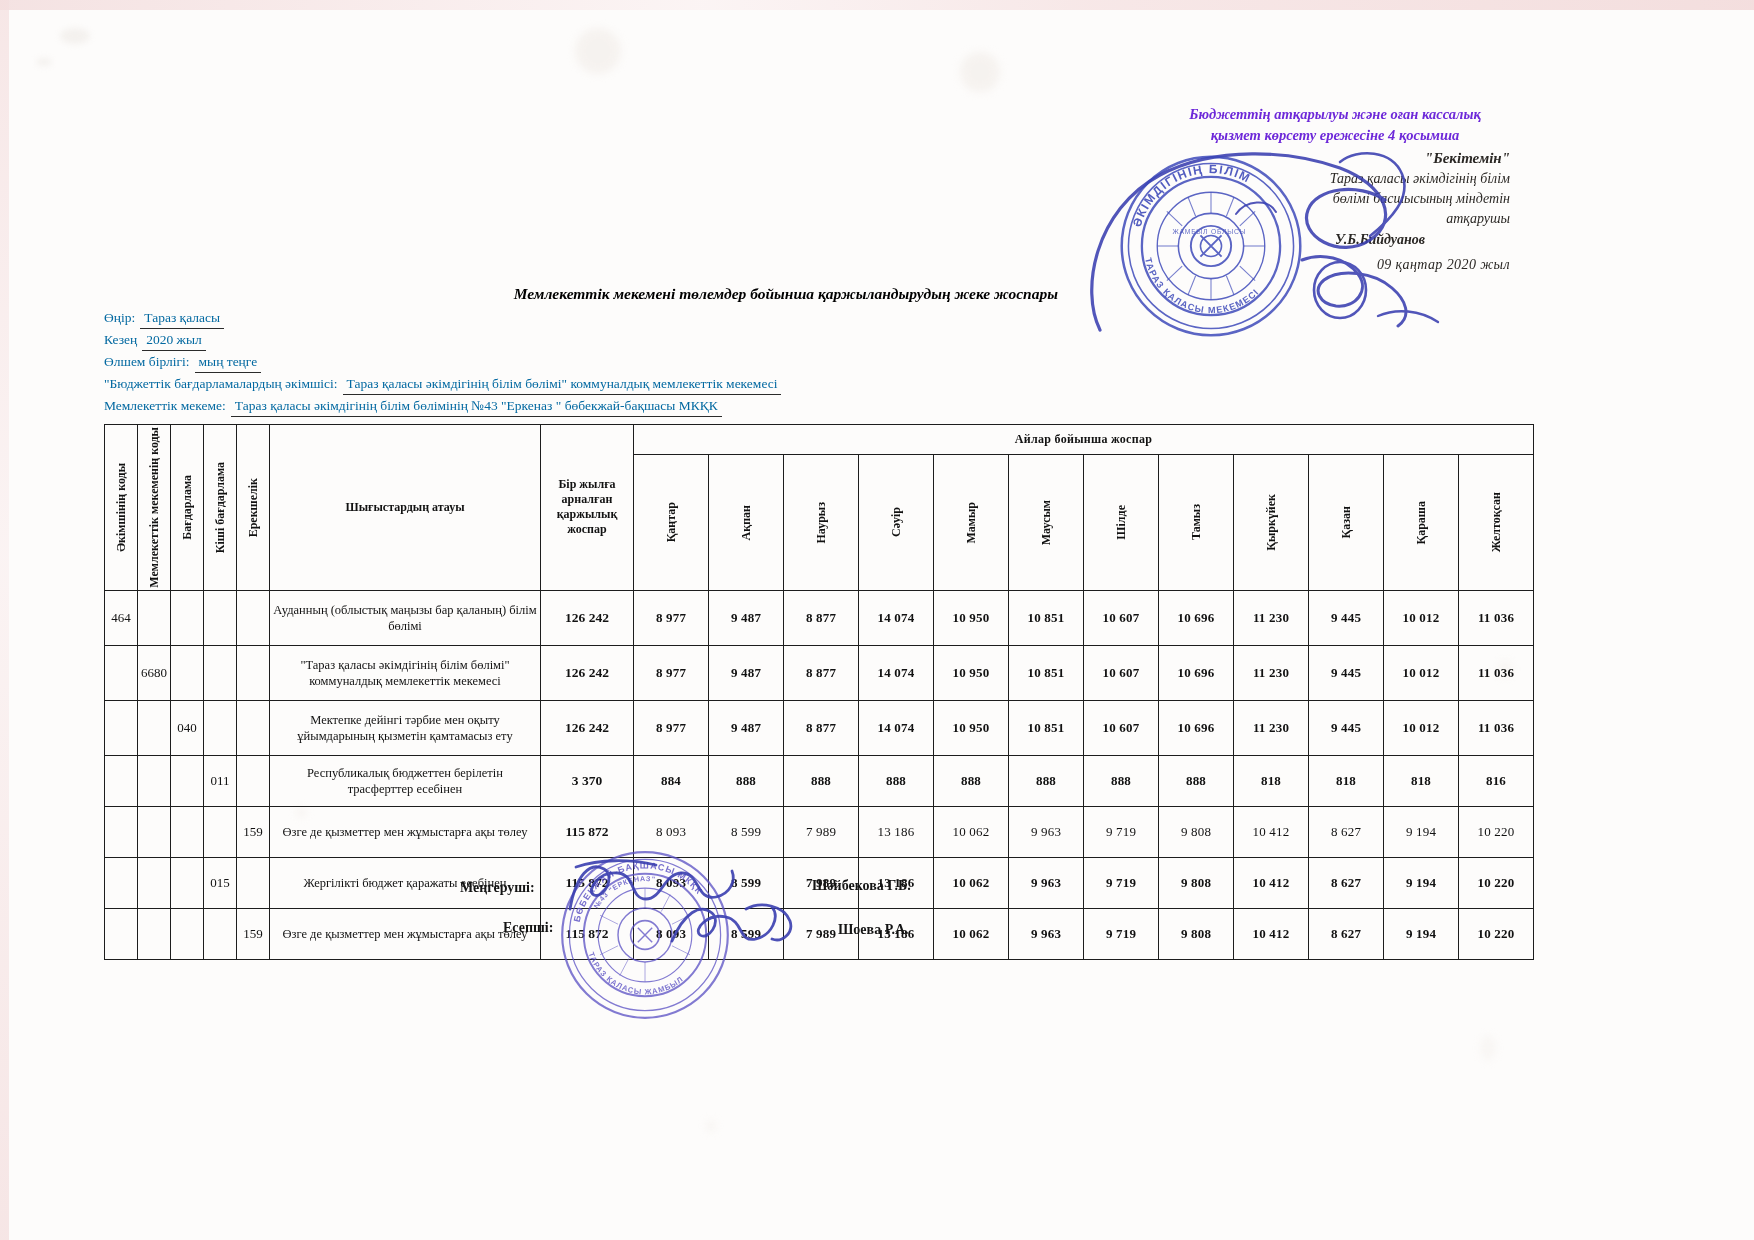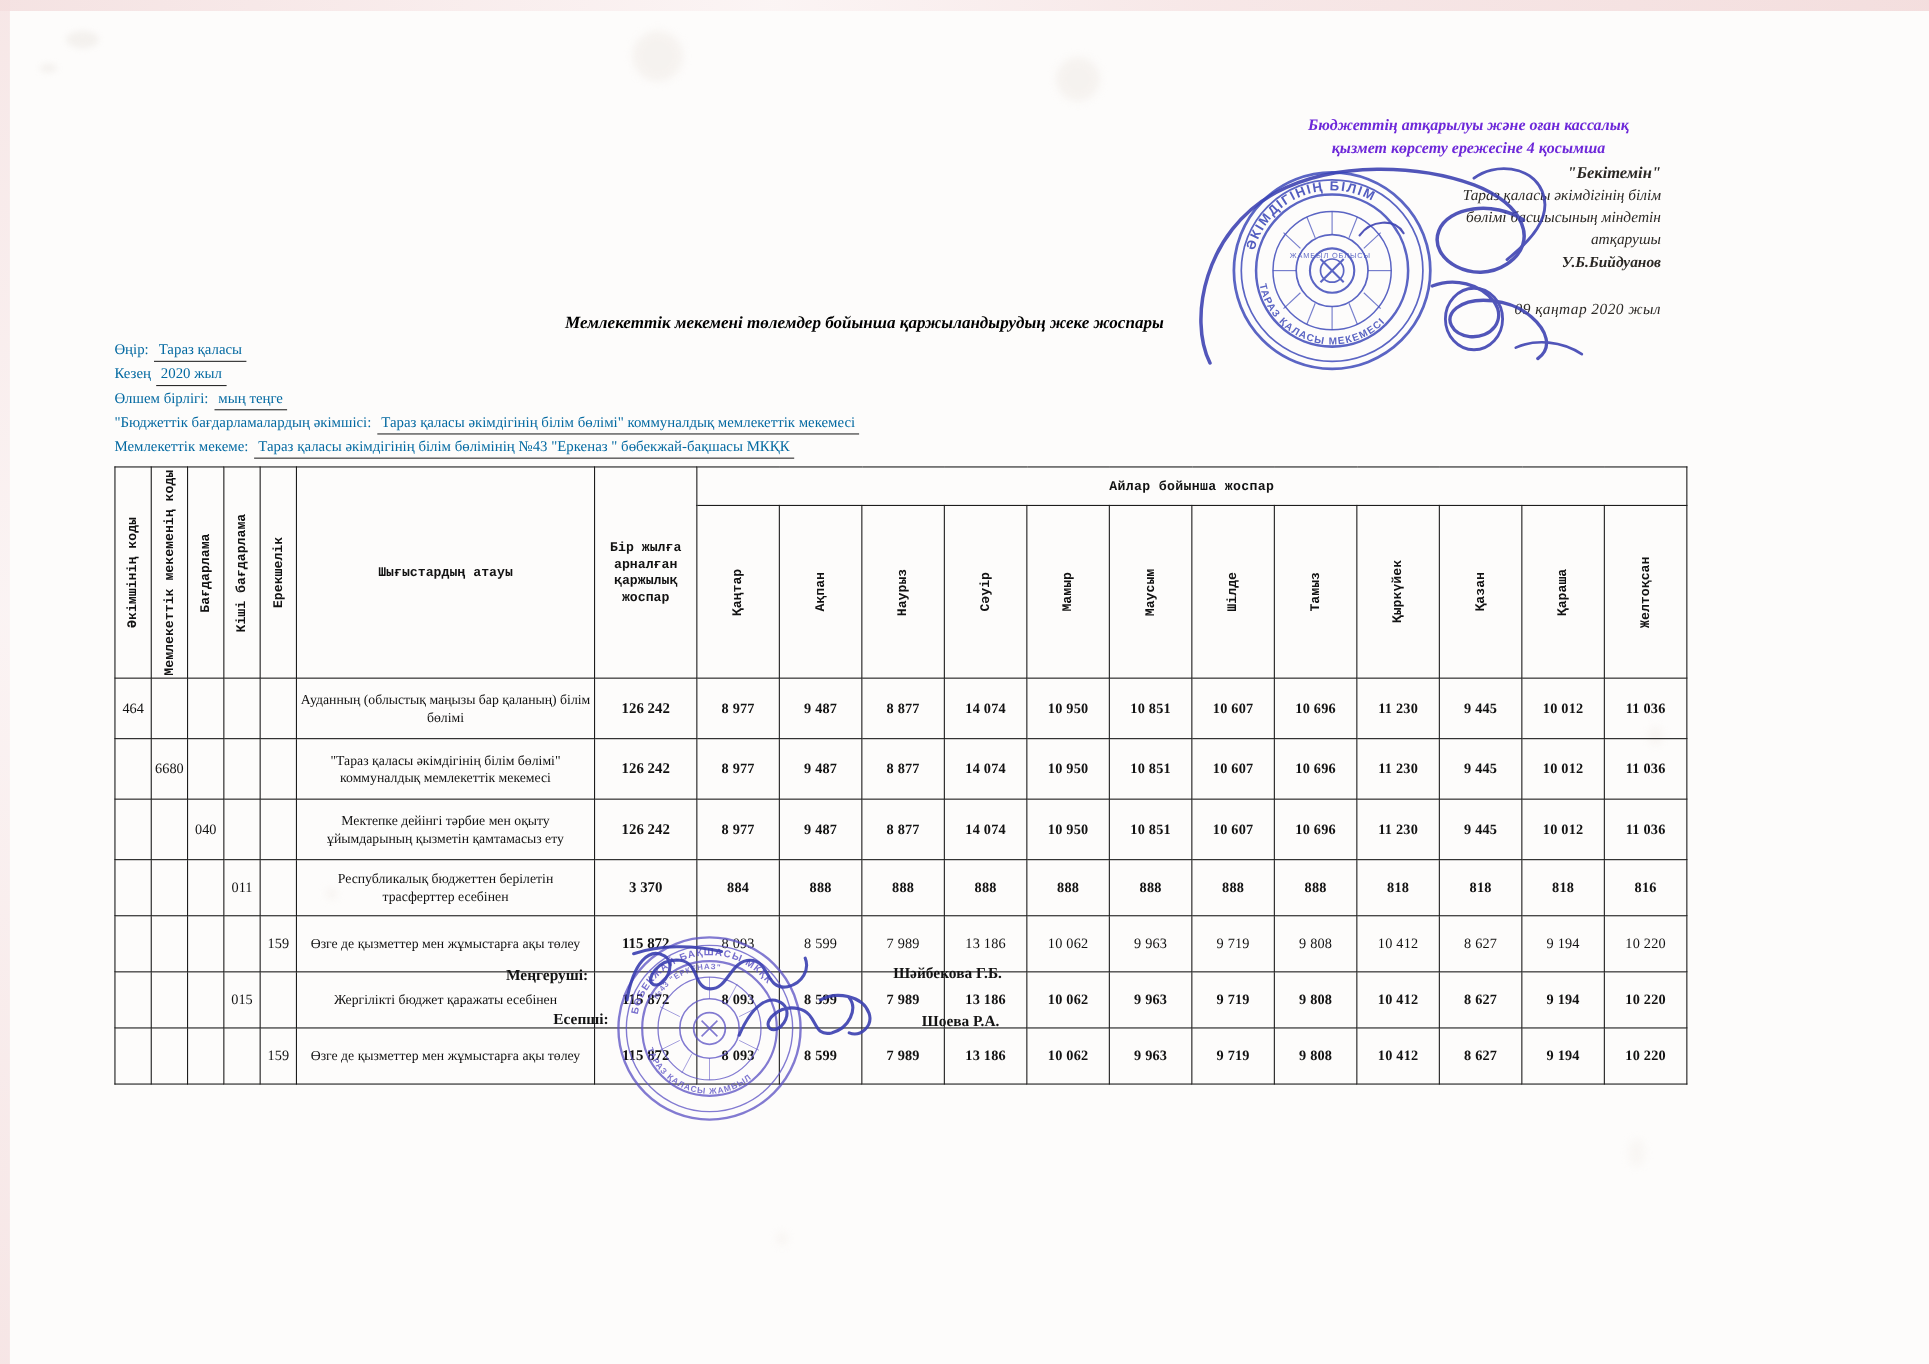--- a/index.html
+++ b/index.html
@@ -25,22 +25,22 @@
   .hdr-right{
     position:absolute;left:1185px;top:104px;width:300px;
     font-style:italic;font-weight:bold;font-size:14.5px;line-height:21px;
     text-align:center;color:#6d28d9;
   }
   .approve{
     position:absolute;left:1250px;top:148px;width:260px;
     font-style:italic;font-size:14px;line-height:20px;text-align:right;color:#2a2724;
   }
   .approve .ttl{font-weight:bold;font-size:15px;display:block;margin-bottom:1px;}
-  .approve .nm{font-weight:bold;display:block;margin-top:1px;}
-  .approve .dt{display:block;margin-top:22px;letter-spacing:.4px;}
+  .approve .nm{font-weight:bold;display:block;margin-top:1px;text-align:center;}
+  .approve .dt{display:block;margin-top:5px;letter-spacing:.4px;}
   .approve .dt .daynum{display:inline-block;min-width:26px;}
 
   .doc-title{
     position:absolute;left:498px;top:285px;width:560px;
     font-style:italic;font-weight:bold;font-size:15.5px;text-align:right;color:#000000;
   }
 
   .meta{position:absolute;left:104px;top:308px;font-size:13.5px;line-height:19.5px;color:#0369a1;}
   .meta .row{white-space:nowrap;margin-bottom:1.5px;}
   .meta .lbl{display:inline-block;}
@@ -50,21 +50,21 @@
   table.plan{
     position:absolute;left:104px;top:424px;border-collapse:collapse;
     font-size:12.5px;color:#121212;background:transparent;
   }
   table.plan th,table.plan td{
     border:1px solid #1d1d1d;
     padding:2px 3px;
     text-align:center;
     vertical-align:middle;
   }
-  table.plan th{font-weight:bold;font-size:12px;font-family:Liberation Mono, monospace;}
+  table.plan th{font-weight:bold;font-size:12px;}
   .vert{
     writing-mode:vertical-rl;transform:rotate(180deg);
     white-space:nowrap;font-weight:bold;font-size:12px;line-height:14px;
     margin:0 auto;
   }
   .vert.two{ }
   th.code-col{width:26px;height:116px;padding:3px 1px;}
   th.name-col{width:264px;}
   th.year-col{width:86px;font-size:12.5px;line-height:15px;}
   th.mon-col{width:68px;height:116px;padding:3px 1px;}

